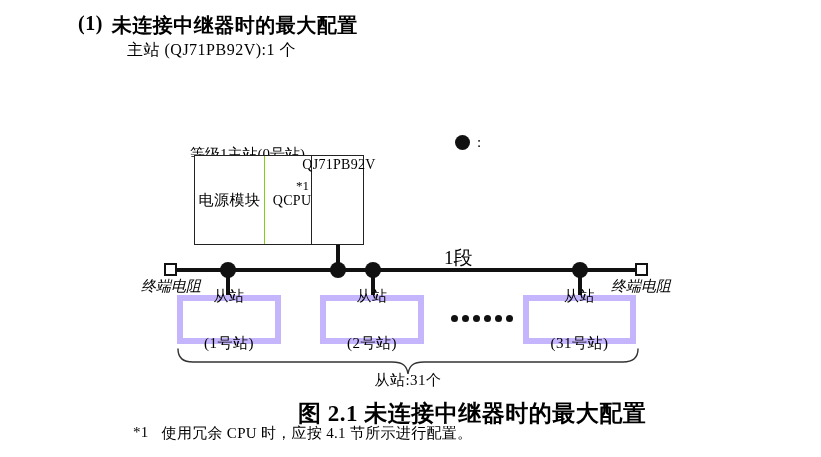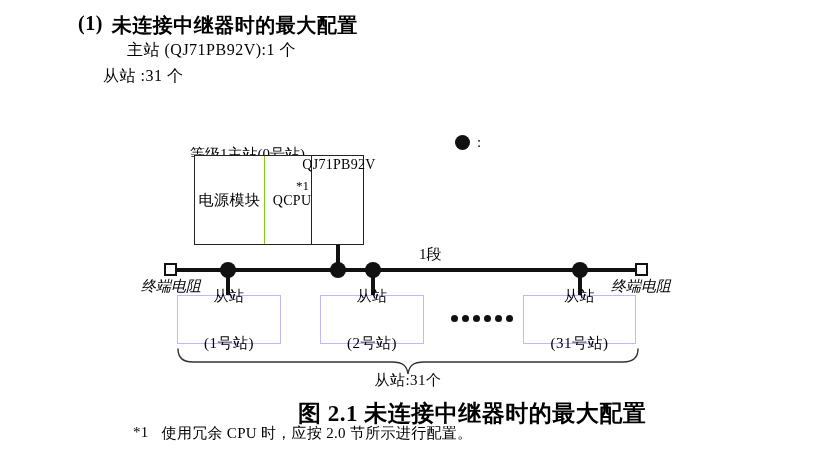--- a/index.html
+++ b/index.html
@@ -66,32 +66,32 @@
   }
 
   
   .bus-line { left: 177px; top: 268px; width: 458px; height: 4px; background: #111; }
   .terminator {
     width: 13px; height: 13px; background: #fff; border: 2px solid #111;
   }
   .term-left  { left: 164px; top: 263px; }
   .term-right { left: 635px; top: 263px; }
   .term-label { font-size: 15px; white-space: nowrap; font-style: italic; }
-  .segment-label { left: 419px; top: 245px; font-size: 15px; white-space: nowrap; }
+  .segment-label { left: 444px; top: 245px; font-size: 19px; white-space: nowrap; }
 
   .vline { width: 4px; background: #111; }
   .node-dot {
     width: 16px; height: 16px; border-radius: 50%; background: #111;
     top: 262px;
   }
 
   
   .slave-box {
     top: 295px; height: 49px;
-    border: 1px solid #c4b5fd; background: #fff;
+    border: 6px solid #c4b5fd; background: #fff;
     display: flex; flex-direction: column; align-items: center; justify-content: center;
     font-size: 15px; line-height: 19px; letter-spacing: 0.5px; text-align: center; gap: 28px;
   }
   .ellipsis {
     left: 451px; top: 315px;
     display: flex; gap: 4px; align-items: center;
   }
   .ellipsis span {
     width: 7px; height: 7px; border-radius: 50%; background: #111; flex: 0 0 auto;
   }
@@ -115,21 +115,20 @@
 </head>
 <body>
 
 <div class="page">
 
   <div class="abs heading">
     <span>(1)</span>
     <span>未连接中继器时的最大配置</span>
   </div>
   <div class="abs sub-line" style="top:40px;margin-left:24px;">主站 (QJ71PB92V):1 个</div>
-  <div class="abs sub-line" style="top:66px;">从站 :31 个</div>
 
   <div class="abs master-label">等级1主站(0号站)</div>
   <div class="abs master-box">
     <div class="cell cell-power">电源模块</div>
     <div class="cell cell-cpu">
       <span class="cpu-text">QCPU</span>
       <span class="fn-ref">*1</span>
     </div>
     <div class="cell cell-net">
       <span>QJ71</span>
@@ -182,16 +181,16 @@
 
   <svg class="abs brace-svg" width="464" height="30" viewBox="0 0 464 30">
     <path d="M 2,2 C 2,11 7,15 17,15 L 216,15 C 227,15 231,19 232,27 C 233,19 237,15 248,15 L 447,15 C 457,15 462,11 462,2" fill="none" stroke="#333" stroke-width="1.4" stroke-linecap="round"></path>
   </svg>
   <div class="abs brace-label">从站:31个</div>
 
   <div class="abs fig-caption">图 2.1 未连接中继器时的最大配置</div>
 
   <div class="abs footnote">
     <span>*1</span>
-    <span>使用冗余 CPU 时，应按 2.0 节所示进行配置。</span>
+    <span>使用冗余 CPU 时，应按 4.1 节所示进行配置。</span>
   </div>
 
 </div>
 
 </body></html>

